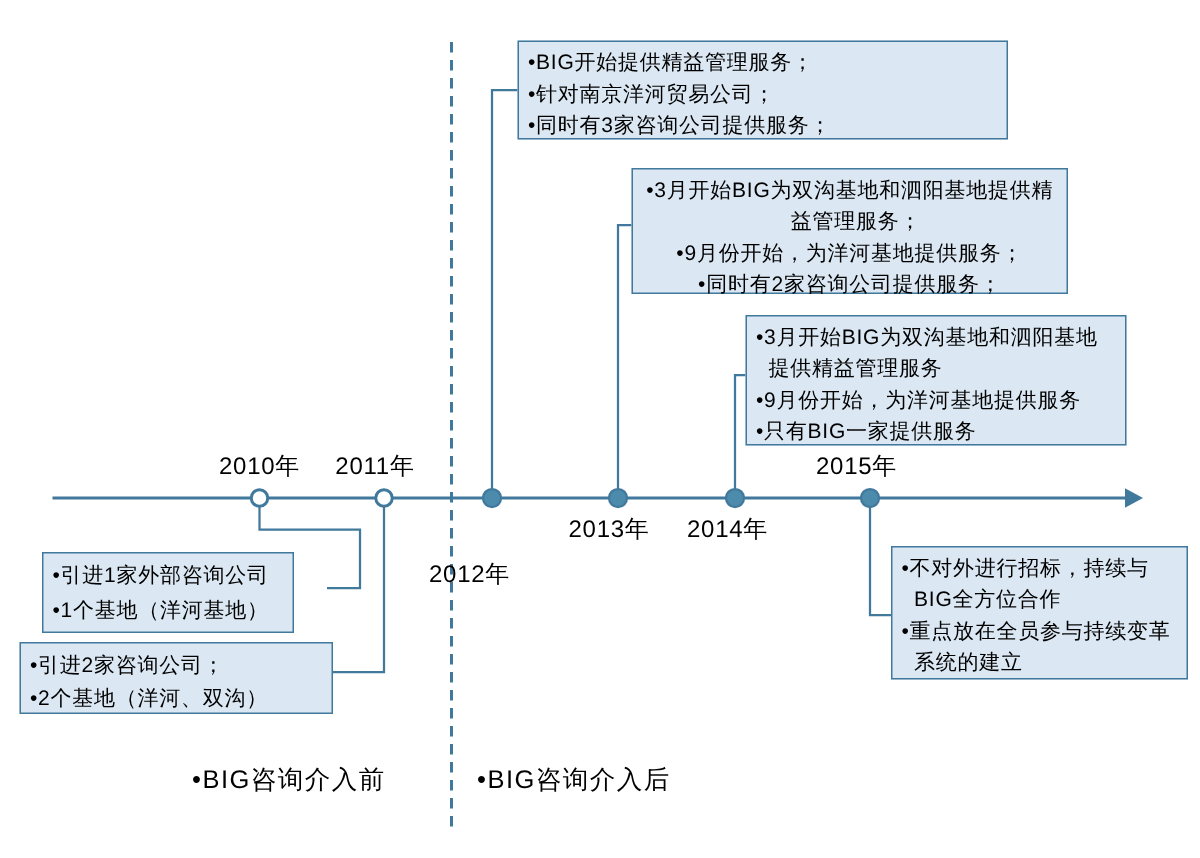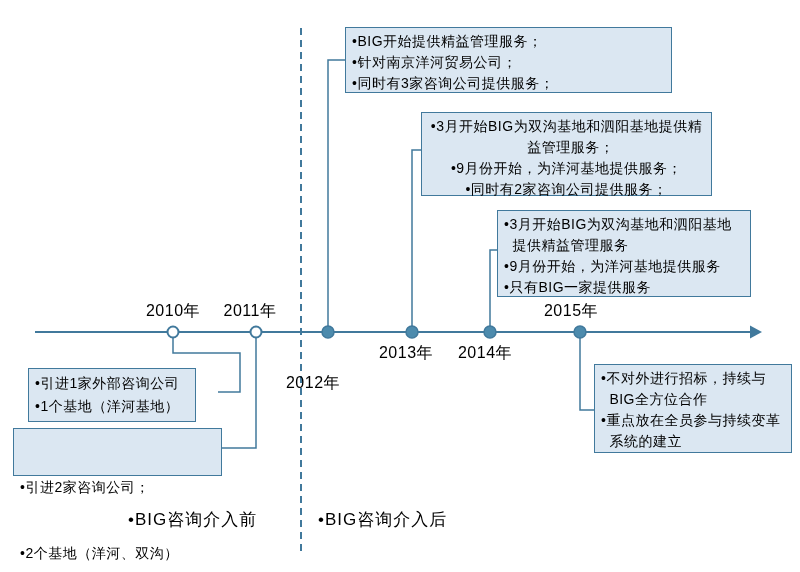--- a/index.html
+++ b/index.html
@@ -9,21 +9,21 @@
   }
   svg.art{position:absolute;left:0;top:0;width:800px;height:572px;}
   .box{
     position:absolute;box-sizing:border-box;
     background:#DBE7F2;border:1px solid #41799C;
     padding:3px 6px 2px 6px;font-size:14px;letter-spacing:0.5px;
     color:#000;
   }
   .bline{padding-left:0.6em;text-indent:-0.6em;}
   .lh21 .bline{line-height:21px;}
-  .lh22 .bline{line-height:22px;margin-top:44px;}
+  .lh22 .bline{line-height:22px;}
   .lh23 .bline{line-height:23px;}
   .yearlabel{
     position:absolute;width:74px;text-align:center;
     font-size:16px;letter-spacing:0.5px;white-space:nowrap;
   }
   .legend{
     position:absolute;font-size:17px;letter-spacing:1px;white-space:nowrap;
   }
 </style>
 </head>

